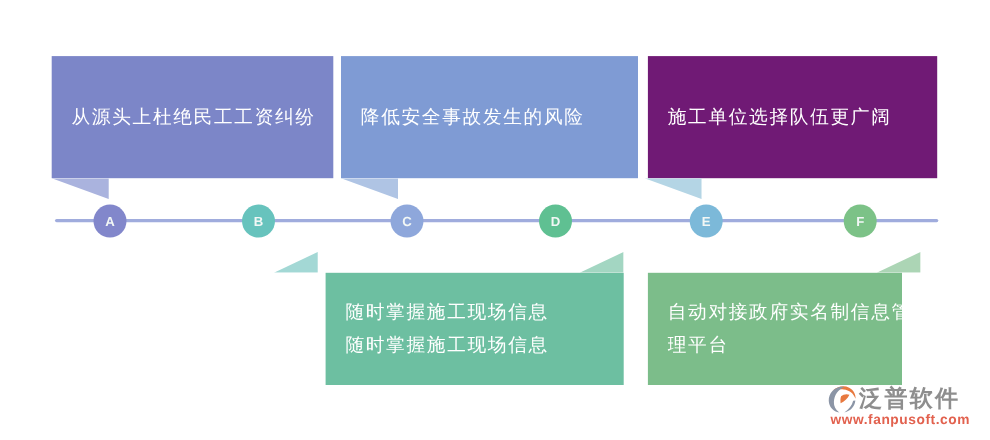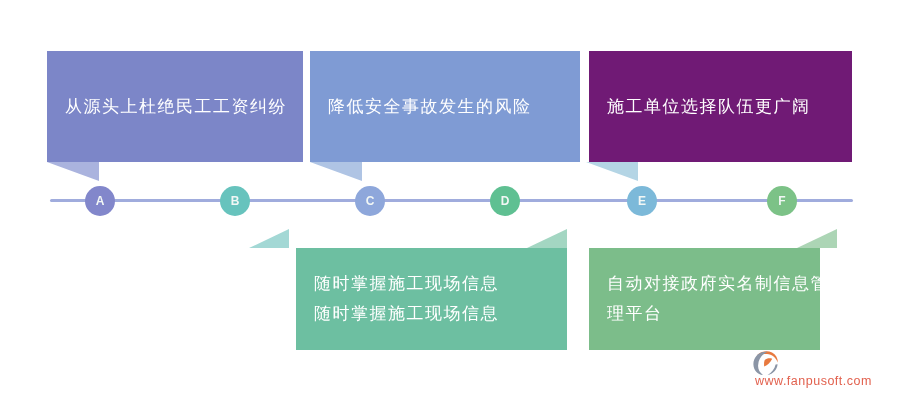--- a/index.html
+++ b/index.html
@@ -26,21 +26,21 @@
   }
   .logo{position:absolute;left:751px;top:347px;width:145px;height:45px;}
   .logo svg{position:absolute;left:0;top:2px;}
   .logo .name{
     position:absolute;left:30px;top:1px;
     font-family:"Liberation Sans",sans-serif;font-weight:bold;
     font-size:21px;letter-spacing:2px;white-space:nowrap;
   }
   .logo .url{
     position:absolute;left:4px;top:27px;
-    font-family:"Liberation Sans",sans-serif;font-weight:normal;
+    font-family:"Liberation Sans",sans-serif;font-weight:bold;
     font-size:12.5px;letter-spacing:.5px;white-space:nowrap;
   }
 </style>
 </head>
 <body>
 
 <div class="stage">
 
   <div class="card" style="left: 47px; top: 51px; width: 256px; height: 111px; background-color: rgb(124, 134, 200);">
     <div class="line">从源头上杜绝民工工资纠纷</div>
@@ -91,16 +91,17 @@
     <div class="line">理平台</div>
   </div>
 
   <div class="logo">
     <svg width="28" height="28" viewBox="0 0 28 28">
       <path d="M6,6.2 C10,2.2 16,1 21,3.4 C25,5.4 27,9.4 26.8,13.6 C25,8.6 21,5.6 16,5.1 C12.5,4.7 9,5.2 6,6.2 Z" fill="#E8793F"></path>
       <path d="M16.5,2.8 C8.5,1.6 2.2,8 2.4,15.4 C2.6,21 6.5,25.3 12,26 C8.6,23.4 6.9,20.4 7.1,16.4 C7.4,10 11,5.2 16.5,2.8 Z" fill="#8B95A6"></path>
       <path d="M26.6,15.2 C26.1,20.6 22.2,24.9 16.6,26 C20.6,23.4 23.6,19.9 24.6,15.4 Z" fill="#8B95A6"></path>
       <path d="M13.6,11.2 C15.6,9.4 18.6,8.8 21.2,9.8 C19.6,13.4 16.6,16 13.2,17.6 C12.9,15.2 13,13.1 13.6,11.2 Z" fill="#E8793F"></path>
     </svg>
+    <div class="name" style="color: rgb(142, 142, 142);">泛普软件</div>
     <div class="url" style="color: rgb(226, 97, 78);">www.fanpusoft.com</div>
   </div>
 
 </div>
 
 </body></html>

